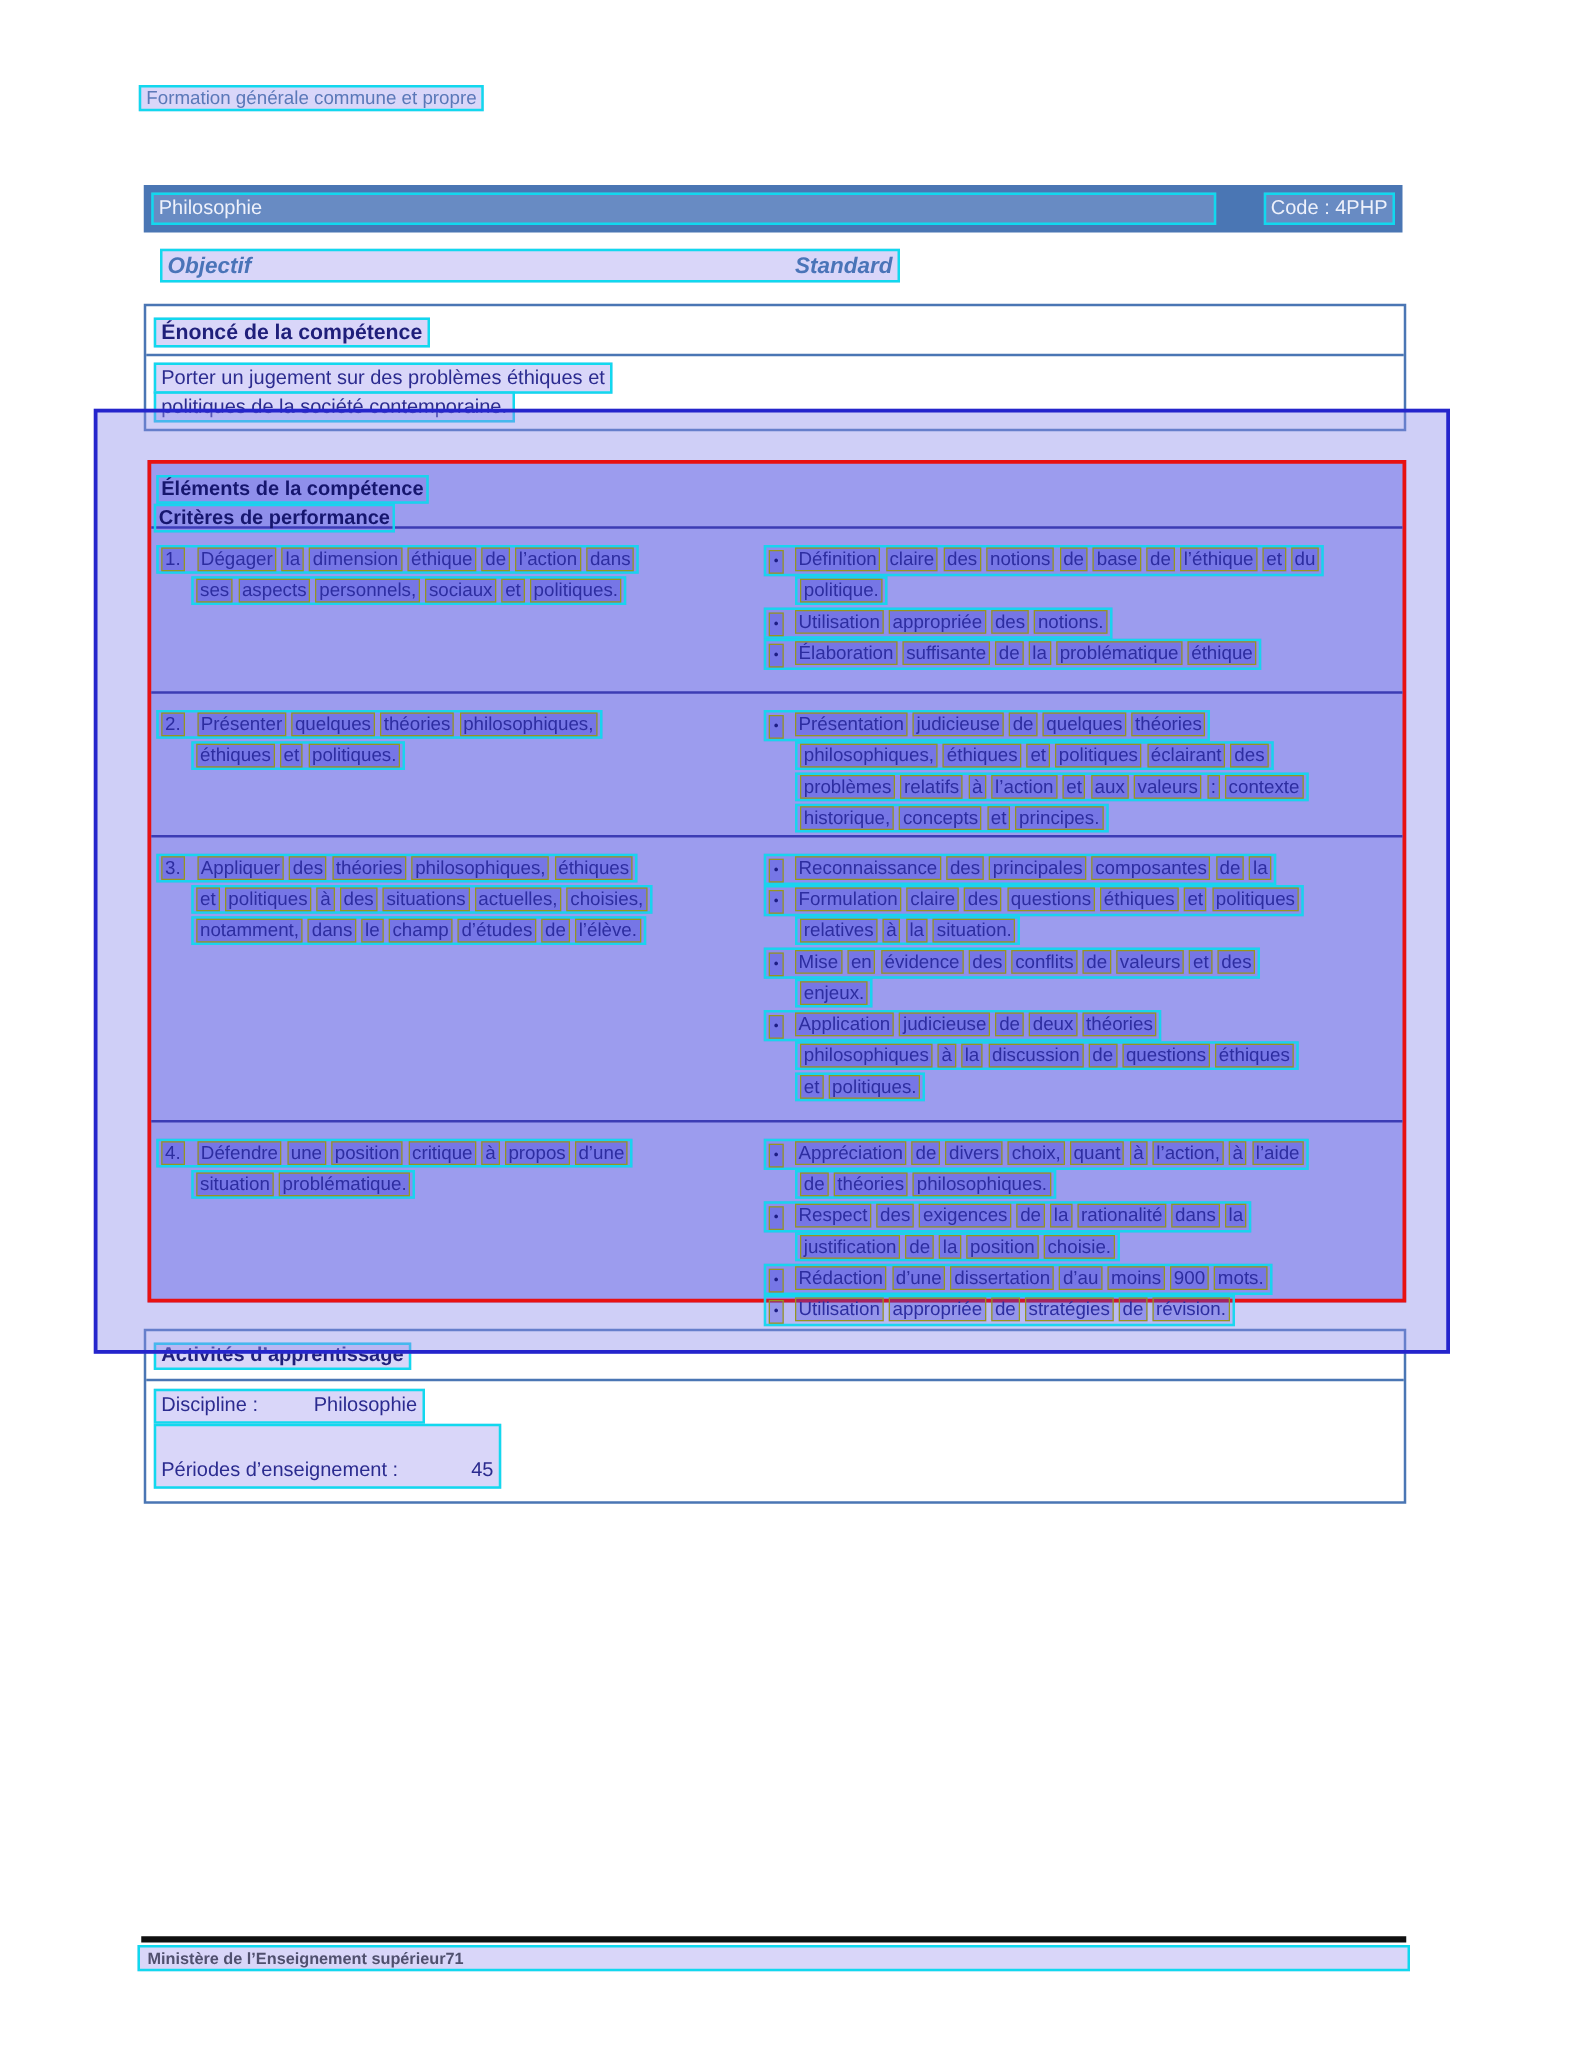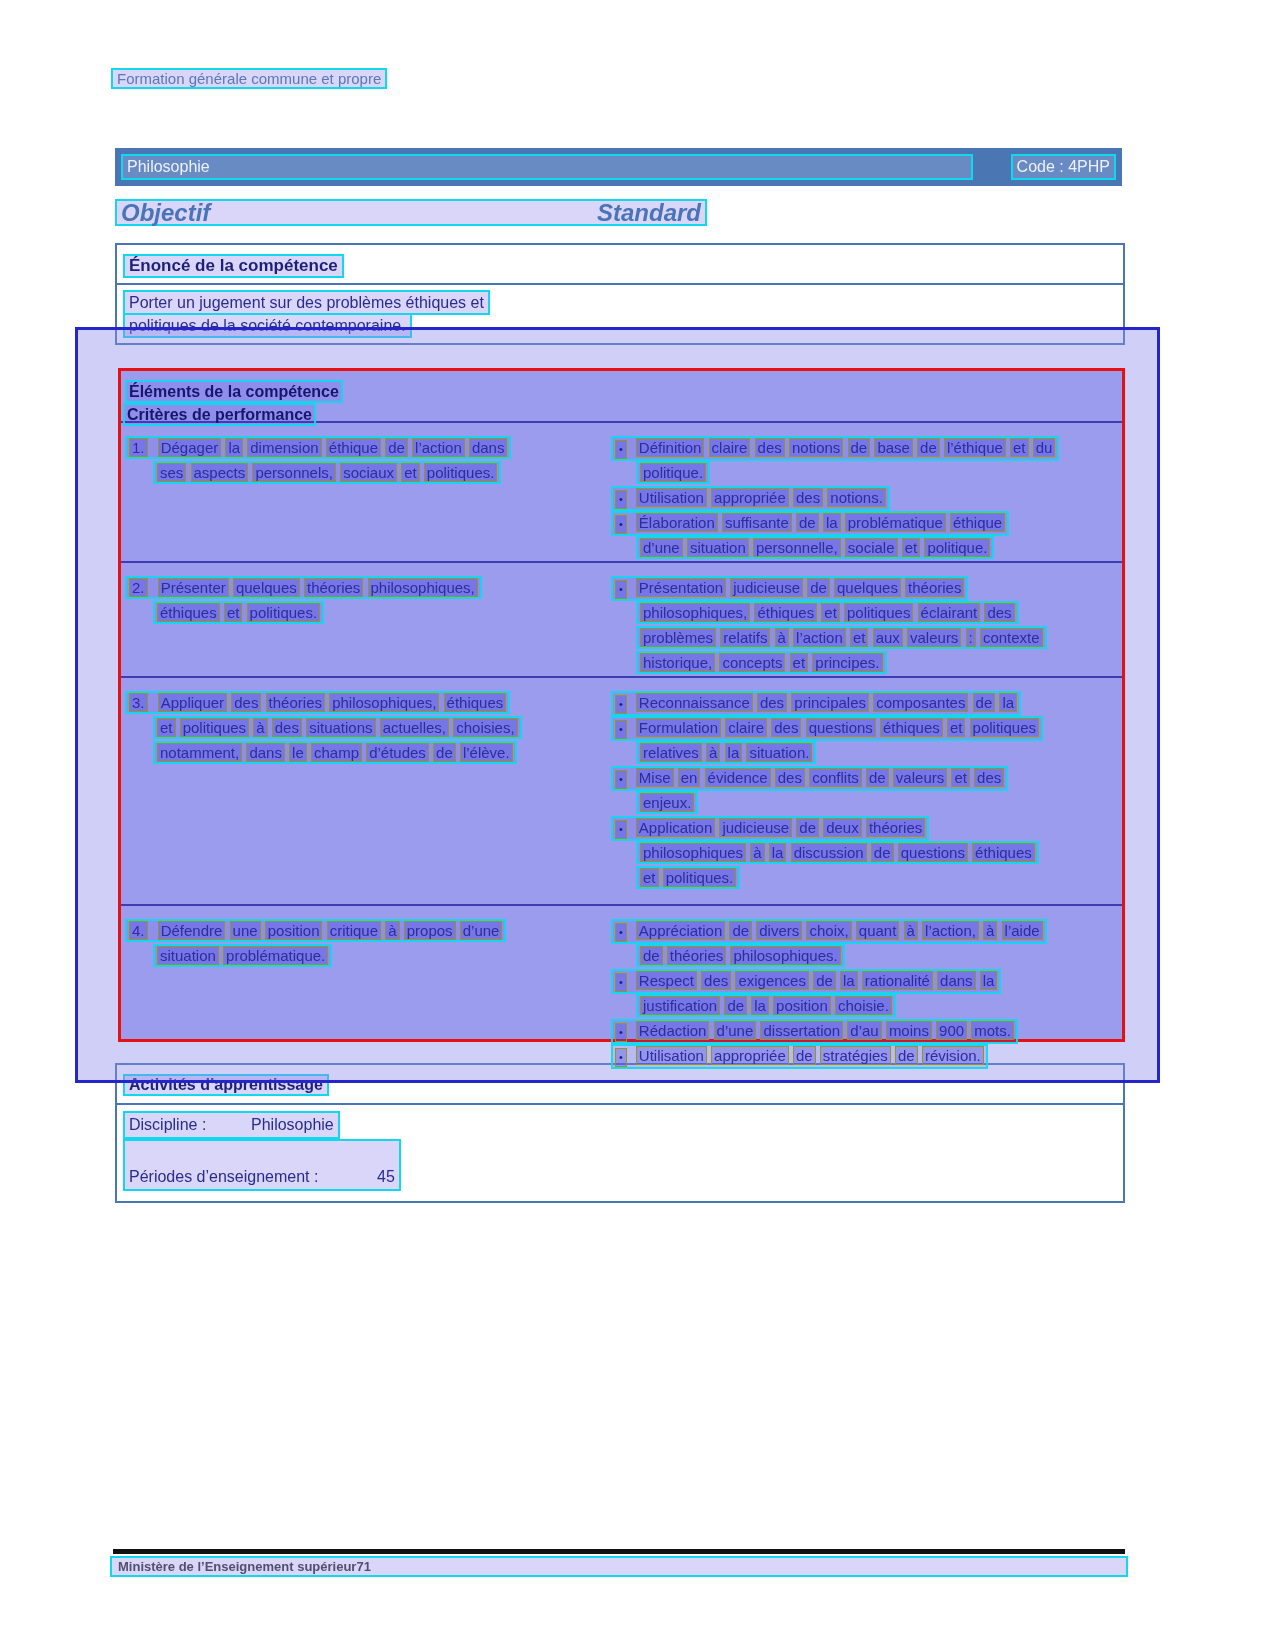--- a/index.html
+++ b/index.html
@@ -17,25 +17,25 @@
   
   .band{
     position:absolute;left:115px;top:148px;width:1007px;height:38px;
     background:var(--band);display:flex;align-items:center;justify-content:space-between;
     padding:0 6px;box-sizing:border-box;
   }
   .band .hl{background:rgba(214,214,250,0.22);color:#eef1fb;font-size:16px;height:26px;line-height:22px;}
   .band .hl.title{width:852px;text-align:left;}
   
   .objstd{
-    position:absolute;left:115px;top:199px;width:592px;height:27px;
+    position:absolute;left:128px;top:199px;width:592px;height:27px;
     border:2px solid var(--cyan);background:rgba(196,192,246,0.65);
     display:flex;justify-content:space-between;align-items:center;
     padding:0 4px;box-sizing:border-box;
-    font-weight:bold;font-style:italic;font-size:24px;color:#4a74b8;
+    font-weight:bold;font-style:italic;font-size:18px;color:#4a74b8;
   }
   
   .enonce{
     position:absolute;left:115px;top:243px;width:1010px;height:102px;
     border:2px solid var(--bborder);box-sizing:border-box;background:#fff;
   }
   .enonce .head{height:40px;border-bottom:2px solid var(--bborder);padding:9px 0 0 6px;box-sizing:border-box;}
   .enonce .head .hl{font-weight:bold;font-size:17px;color:var(--heading);}
   .enonce .bodytxt{padding:5px 0 0 6px;}
   .enonce .eline{height:23px;line-height:21px;}
@@ -150,21 +150,20 @@
       <div class="trow trow-1">
         <div class="cell left">
           <div class="tline"><span class="lbox"><span class="w num">1.</span> <span class="w">Dégager</span> <span class="w">la</span> <span class="w">dimension</span> <span class="w">éthique</span> <span class="w">de</span> <span class="w">l’action</span> <span class="w">dans</span></span></div>
           <div class="tline cont"><span class="lbox"><span class="w">ses</span> <span class="w">aspects</span> <span class="w">personnels,</span> <span class="w">sociaux</span> <span class="w">et</span> <span class="w">politiques.</span></span></div>
         </div>
         <div class="cell right">
           <div class="tline"><span class="lbox"><span class="w bullet">•</span><span class="w">Définition</span> <span class="w">claire</span> <span class="w">des</span> <span class="w">notions</span> <span class="w">de</span> <span class="w">base</span> <span class="w">de</span> <span class="w">l’éthique</span> <span class="w">et</span> <span class="w">du</span></span></div>
           <div class="tline contr"><span class="lbox"><span class="w">politique.</span></span></div>
           <div class="tline"><span class="lbox"><span class="w bullet">•</span><span class="w">Utilisation</span> <span class="w">appropriée</span> <span class="w">des</span> <span class="w">notions.</span></span></div>
           <div class="tline"><span class="lbox"><span class="w bullet">•</span><span class="w">Élaboration</span> <span class="w">suffisante</span> <span class="w">de</span> <span class="w">la</span> <span class="w">problématique</span> <span class="w">éthique</span></span></div>
-          <div class="tline contr"><span class="lbox"><span class="w">d’une</span> <span class="w">situation</span> <span class="w">personnelle,</span> <span class="w">sociale</span> <span class="w">et</span> <span class="w">politique.</span></span></div>
         </div>
       </div>
       <div class="trow trow-2">
         <div class="cell left">
           <div class="tline"><span class="lbox"><span class="w num">2.</span> <span class="w">Présenter</span> <span class="w">quelques</span> <span class="w">théories</span> <span class="w">philosophiques,</span></span></div>
           <div class="tline cont"><span class="lbox"><span class="w">éthiques</span> <span class="w">et</span> <span class="w">politiques.</span></span></div>
         </div>
         <div class="cell right">
           <div class="tline"><span class="lbox"><span class="w bullet">•</span><span class="w">Présentation</span> <span class="w">judicieuse</span> <span class="w">de</span> <span class="w">quelques</span> <span class="w">théories</span></span></div>
           <div class="tline contr"><span class="lbox"><span class="w">philosophiques,</span> <span class="w">éthiques</span> <span class="w">et</span> <span class="w">politiques</span> <span class="w">éclairant</span> <span class="w">des</span></span></div>

